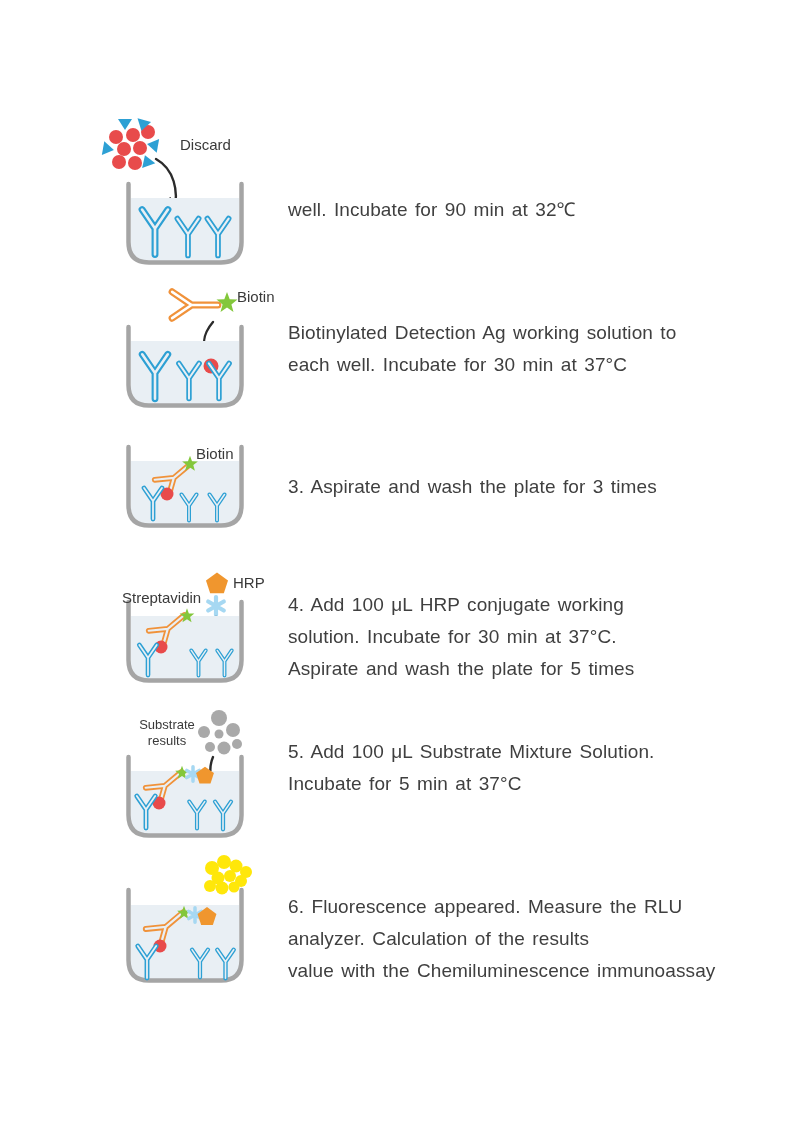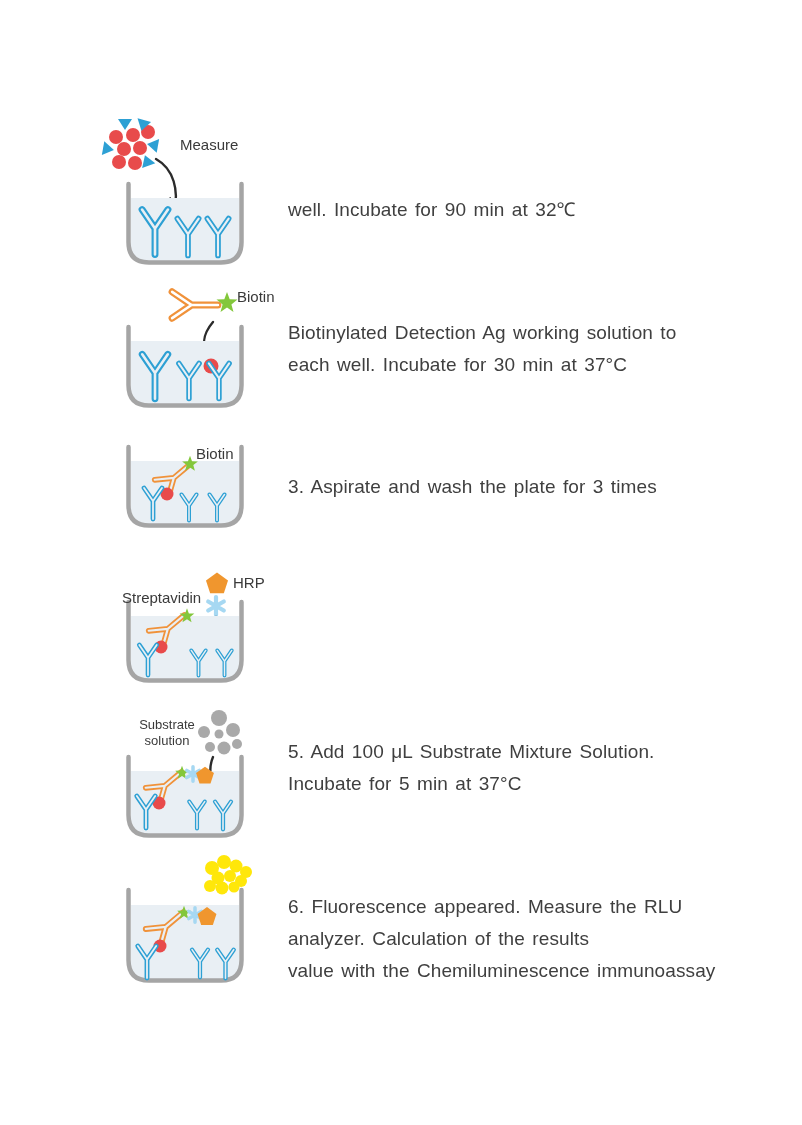--- a/index.html
+++ b/index.html
@@ -79,21 +79,21 @@
         <use href="#tri" transform="translate(8,34) rotate(-80)"></use>
         <use href="#tri" transform="translate(47,46) rotate(160)"></use>
       </g>
     </g>
     <path class="arrow" d="M56,44 C74,54 79,76 74,96" marker-end="url(#ah)"></path>
     <use href="#well84" x="25" y="67"></use>
     <use href="#ab" x="36" y="90" width="38" height="54" style="--ab:#2da0d4;--bg:#e9eff4"></use>
     <use href="#ab" x="72" y="100" width="32" height="44" style="--ab:#2da0d4;--bg:#e9eff4"></use>
     <use href="#ab" x="102" y="100" width="32" height="44" style="--ab:#2da0d4;--bg:#e9eff4"></use>
   </svg>
-  <div class="ilabel" style="left:180px;top:136px">Measure</div>
+  <div class="ilabel" style="left:180px;top:136px">Discard</div>
   <div class="steptext" style="left:288px;top:194px">
     <div class="ln">well. Incubate for 90 min at 32℃</div>
   </div>
 
   <svg class="illus" id="s2" style="left:100px;top:278px" width="170" height="138" viewBox="0 0 170 138">
     <g transform="translate(95,27) rotate(270) scale(0.88)">
       <use href="#ab" x="-22" y="-31" width="44" height="62" style="--ab:#f0923a;--bg:#ffffff"></use>
     </g>
     <use href="#star5" transform="translate(127,25)" fill="#83c73b"></use>
     <path class="arrow" d="M113,44 C102,57 102,69 109,78" marker-end="url(#ah)"></path>
@@ -134,20 +134,25 @@
       <use href="#ab" x="-22" y="-31" width="44" height="62" style="--ab:#f0923a;--bg:#e9eff4"></use>
     </g>
     <use href="#star5" transform="translate(87,56) scale(0.7)" fill="#83c73b"></use>
     <circle cx="61" cy="87" r="6.5" fill="#e84b4b"></circle>
     <use href="#ab" x="34" y="82" width="28" height="36" style="--ab:#2da0d4;--bg:#e9eff4"></use>
     <use href="#ab" x="86" y="88" width="25" height="30" style="--ab:#2da0d4;--bg:#e9eff4"></use>
     <use href="#ab" x="112" y="88" width="25" height="30" style="--ab:#2da0d4;--bg:#e9eff4"></use>
   </svg>
   <div class="ilabel" style="left:122px;top:589px">Streptavidin</div>
   <div class="ilabel" style="left:233px;top:574px">HRP</div>
+  <div class="steptext" style="left:288px;top:589px">
+    <div class="ln">4. Add 100 μL HRP conjugate working</div>
+    <div class="ln">solution. Incubate for 30 min at 37°C.</div>
+    <div class="ln">Aspirate and wash the plate for 5 times</div>
+  </div>
 
   <svg class="illus" id="s5" style="left:100px;top:705px" width="175" height="145" viewBox="0 0 175 145">
     <g fill="#a9a9a9">
       <circle cx="119" cy="13" r="8"></circle>
         <circle cx="104" cy="27" r="6"></circle>
         <circle cx="119" cy="29" r="4.5"></circle>
       <circle cx="133" cy="25" r="7"></circle>
         <circle cx="110" cy="42" r="5"></circle>
         <circle cx="124" cy="43" r="6.5"></circle>
       <circle cx="137" cy="39" r="5"></circle>
@@ -160,21 +165,21 @@
     <use href="#star5" transform="translate(82,68) scale(0.65)" fill="#83c73b"></use>
     <use href="#flake" transform="translate(93,69) scale(0.8)" stroke="#a6d8f2" stroke-width="4.4"></use>
     <use href="#pent" transform="translate(105,71) scale(0.85)" fill="#f0962e"></use>
     <circle cx="59" cy="98" r="6.5" fill="#e84b4b"></circle>
     <use href="#ab" x="32" y="88" width="28" height="38" style="--ab:#2da0d4;--bg:#e9eff4"></use>
     <use href="#ab" x="85" y="94" width="24" height="32" style="--ab:#2da0d4;--bg:#e9eff4"></use>
     <use href="#ab" x="110" y="94" width="26" height="33" style="--ab:#2da0d4;--bg:#e9eff4"></use>
   </svg>
   <div class="ilabel bold" style="left:128px;top:717px;width:78px">
     <div>Substrate</div>
-    <div>solution</div>
+    <div>results</div>
   </div>
   <div class="steptext" style="left:288px;top:736px">
     <div class="ln">5. Add 100 μL Substrate Mixture Solution.</div>
     <div class="ln">Incubate for 5 min at 37°C</div>
   </div>
 
   <svg class="illus" id="s6" style="left:100px;top:850px" width="175" height="145" viewBox="0 0 175 145">
     <g fill="#ffe70a">
       <circle cx="112" cy="18" r="7"></circle>
         <circle cx="124" cy="12" r="7"></circle>

